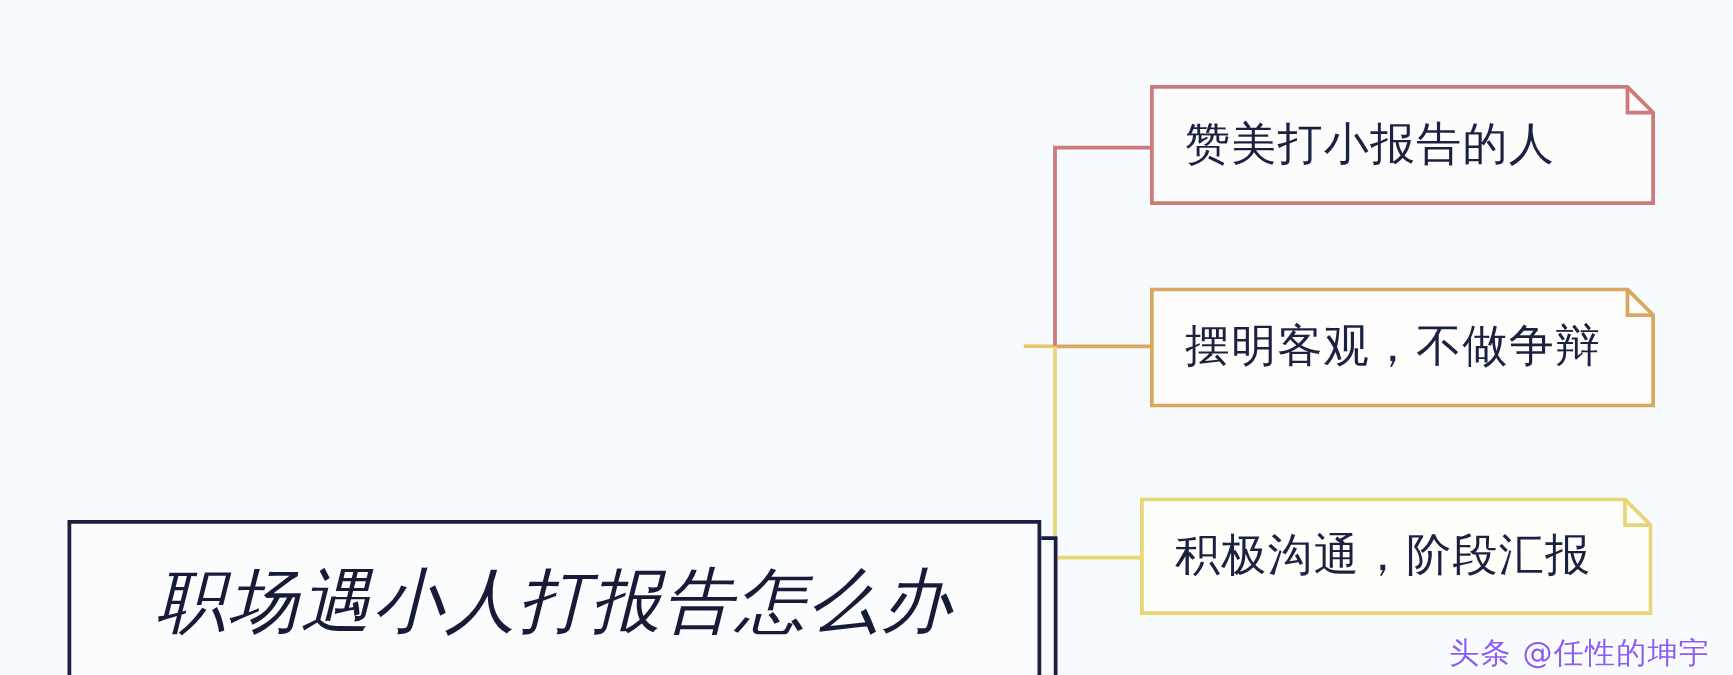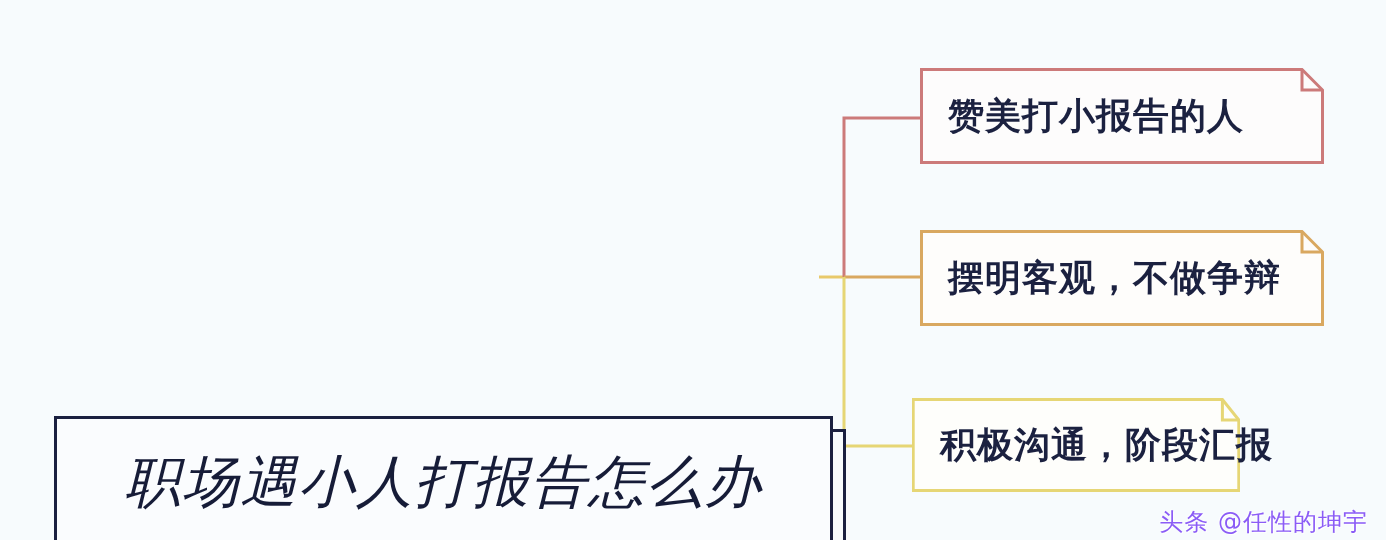--- a/index.html
+++ b/index.html
@@ -83,26 +83,26 @@
     height: 100%;
   }
   .note-label {
     position: relative;
     font-size: 36px;
     line-height: 1;
     color: #1b2140;
     letter-spacing: 1px;
     white-space: nowrap;
     padding-left: 28px;
-    font-weight: 700;
+    font-weight: 400;
   }
 
   #note-0 { left: 920px; top: 68px;  width: 404px; height: 96px; }
   #note-1 { left: 920px; top: 230px; width: 404px; height: 96px; }
-  #note-2 { left: 912px; top: 398px; width: 328px; height: 94px; }
+  #note-2 { left: 912px; top: 398px; width: 410px; height: 94px; }
 
   
   #watermark {
     position: absolute;
     right: 18px;
     bottom: 6px;
     font-size: 24px;
     line-height: 1;
     color: #8b5cf6;
     letter-spacing: 1px;

